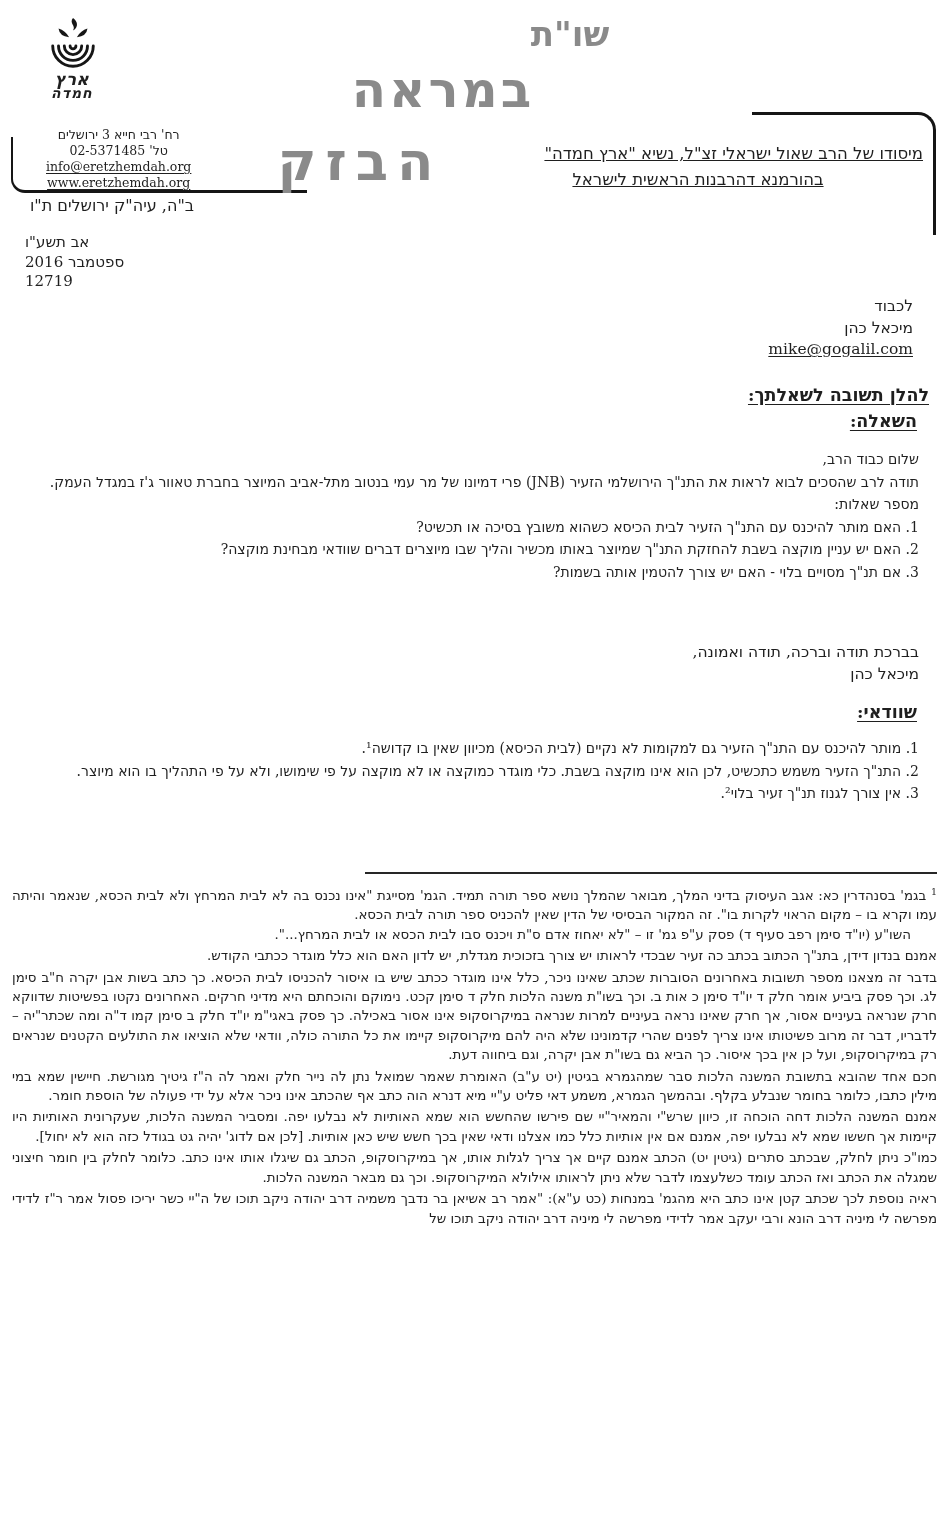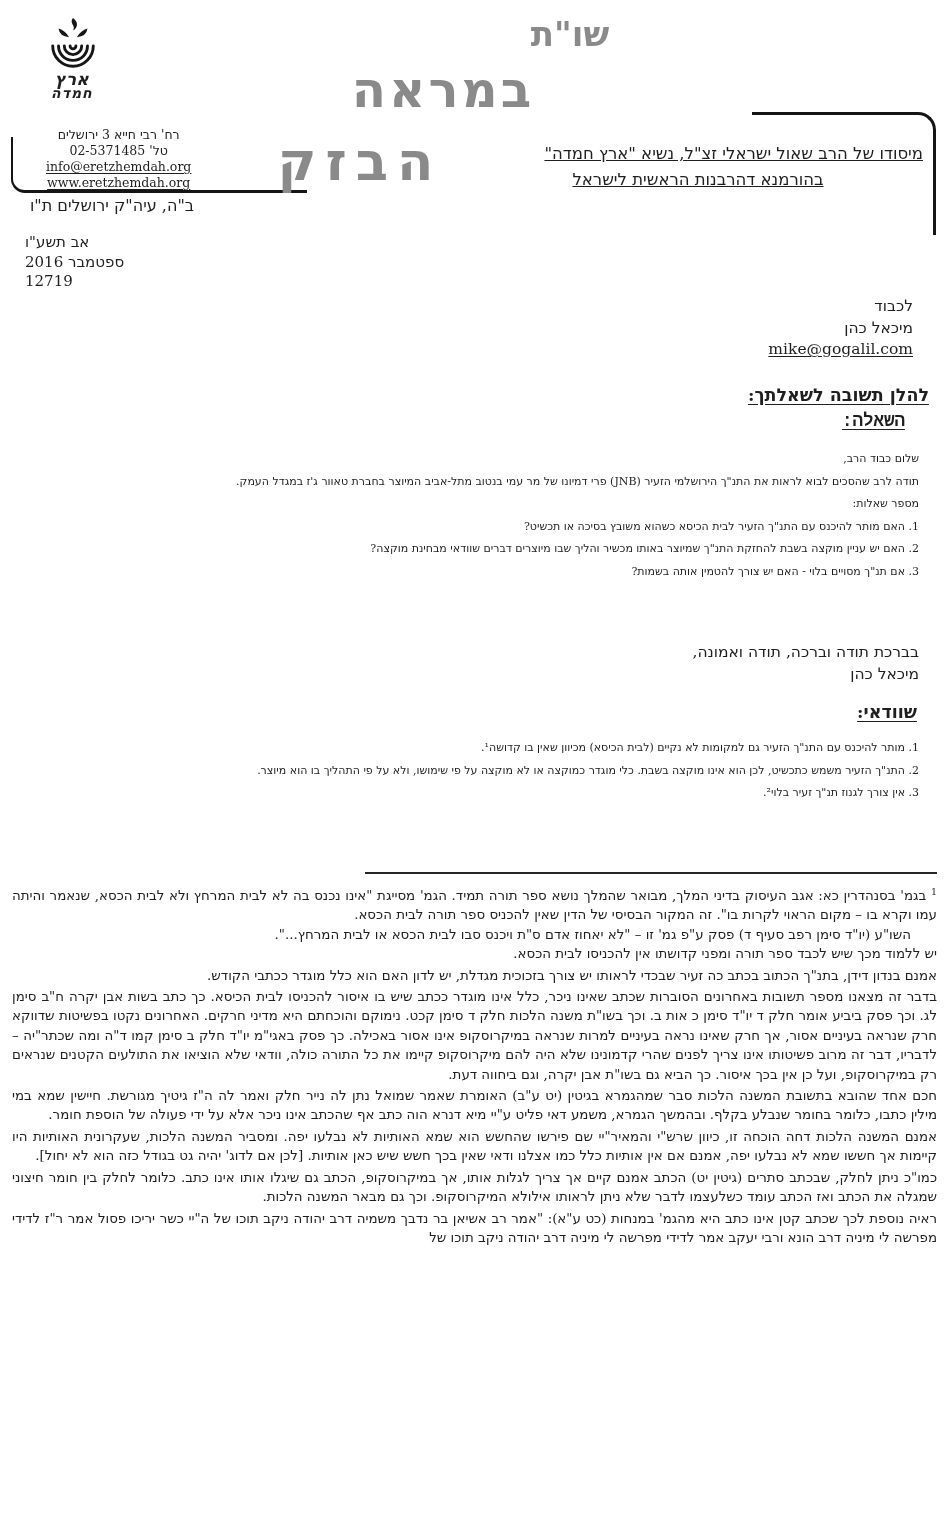--- a/index.html
+++ b/index.html
@@ -41,25 +41,25 @@
   }
   .founders { right:24px; top:142px; width:450px; direction:rtl; text-align:right; font-size:16.5px; line-height:24px;text-decoration:underline; }
   .founders .l2 { text-align:center; margin-top:2px; }
 
   
   .recipient { right:34px; top:296px; direction:rtl; text-align:right; font-size:15.5px; line-height:21.5px; }
 
   
   .hd { font-weight:bold; text-decoration:underline; text-underline-offset:3px; direction:rtl; font-size:17.5px; }
   .intro-h { right:18px; top:385px; }
-  .q-h { right:42px; top:411px;font-family:Liberation Mono, monospace; }
+  .q-h { right:30px; top:411px; }
   .a-h { right:30px; top:702px; }
 
   
-  .body-txt { direction:rtl; text-align:justify; font-size:11px; line-height:22.5px; }
+  .body-txt { direction:rtl; text-align:justify; font-size:14px; line-height:22.5px; }
   .q-body { right:28px; left:30px; top:448px; }
   .closing { right:28px; top:642px; direction:rtl; text-align:right; font-size:15.5px; line-height:21.5px; }
   .a-body { right:28px; left:30px; top:737px; }
 
   
   .fn-sep { left:365px; right:10px; top:872px; border-top:2.5px solid #262626; }
   .footnotes { left:12px; right:10px; top:886px; direction:rtl; text-align:justify; font-size:13.4px; line-height:19.4px; }
   .fnp { margin:0; }
   .fnp.indent { text-indent:26px; }
   .fnp sup { font-size:9.5px; line-height:0; }
@@ -147,21 +147,20 @@
   <div class="abs body-txt a-body">
     <div>1.  מותר להיכנס עם התנ"ך הזעיר גם למקומות לא נקיים (לבית הכיסא) מכיוון שאין בו קדושה¹.</div>
     <div>2. התנ"ך הזעיר משמש כתכשיט, לכן הוא אינו מוקצה בשבת. כלי מוגדר כמוקצה או לא מוקצה על פי שימושו, ולא על פי התהליך בו הוא מיוצר.</div>
     <div>3. אין צורך לגנוז תנ"ך זעיר בלוי².</div>
   </div>
 
   <div class="abs fn-sep"></div>
   <div class="abs footnotes">
     <div class="fnp"><sup>1</sup> <span>בגמ' בסנהדרין כא: אגב העיסוק בדיני המלך, מבואר שהמלך נושא ספר תורה תמיד. הגמ' מסייגת "אינו נכנס בה לא לבית המרחץ ולא לבית הכסא, שנאמר והיתה עמו וקרא בו – מקום הראוי לקרות בו". זה המקור הבסיסי של הדין שאין להכניס ספר תורה לבית הכסא.</span></div>
     <div class="fnp indent">השו"ע (יו"ד סימן רפב סעיף ד) פסק ע"פ גמ' זו – "לא יאחוז אדם ס"ת ויכנס סבו לבית הכסא או לבית המרחץ...".</div>
-    <div class="fnp">יש ללמוד מכך שיש לכבד ספר תורה ומפני קדושתו אין להכניסו לבית הכסא.</div>
     <div class="fnp gap-s">אמנם בנדון דידן, בתנ"ך הכתוב בכתב כה זעיר שבכדי לראותו יש צורך בזכוכית מגדלת, יש לדון האם הוא כלל מוגדר ככתבי הקודש.</div>
     <div class="fnp gap-s">בדבר זה מצאנו מספר תשובות באחרונים הסוברות שכתב שאינו ניכר, כלל אינו מוגדר ככתב שיש בו איסור להכניסו לבית הכיסא. כך כתב בשות אבן יקרה ח"ב סימן לג. וכך פסק ביביע אומר חלק ד יו"ד סימן כ אות ב. וכך בשו"ת משנה הלכות חלק ד סימן קכט. נימוקם והוכחתם היא מדיני חרקים. האחרונים נקטו בפשיטות שדווקא חרק שנראה בעיניים אסור, אך חרק שאינו נראה בעיניים למרות שנראה במיקרוסקופ אינו אסור באכילה. כך פסק באגי"מ יו"ד חלק ב סימן קמו ד"ה ומה שכתר"יה – לדבריו, דבר זה מרוב פשיטותו אינו צריך לפנים שהרי קדמונינו שלא היה להם מיקרוסקופ קיימו את כל התורה כולה, וודאי שלא הוציאו את התולעים הקטנים שנראים רק במיקרוסקופ, ועל כן אין בכך איסור. כך הביא גם בשו"ת אבן יקרה, וגם ביחווה דעת.</div>
     <div class="fnp gap-s">חכם אחד שהובא בתשובת המשנה הלכות סבר שמהגמרא בגיטין (יט ע"ב) האומרת שאמר שמואל נתן לה נייר חלק ואמר לה ה"ז גיטיך מגורשת. חיישין שמא במי מילין כתבו, כלומר בחומר שנבלע בקלף. ובהמשך הגמרא, משמע דאי פליט ע"יי מיא דנרא הוה כתב אף שהכתב אינו ניכר אלא על ידי פעולה של הוספת חומר.</div>
     <div class="fnp gap-s">אמנם המשנה הלכות דחה הוכחה זו, כיוון שרש"י והמאיר"יי שם פירשו שהחשש הוא שמא האותיות לא נבלעו יפה. ומסביר המשנה הלכות, שעקרונית האותיות היו קיימות אך חששו שמא לא נבלעו יפה, אמנם אם אין אותיות כלל כמו אצלנו ודאי שאין בכך חשש שיש כאן אותיות. [לכן אם לדוג' יהיה גט בגודל כזה הוא לא יחול].</div>
     <div class="fnp gap-s">כמו"כ ניתן לחלק, שבכתב סתרים (גיטין יט) הכתב אמנם קיים אך צריך לגלות אותו, אך במיקרוסקופ, הכתב גם שיגלו אותו אינו כתב. כלומר לחלק בין חומר חיצוני שמגלה את הכתב ואז הכתב עומד כשלעצמו לדבר שלא ניתן לראותו אילולא המיקרוסקופ. וכך גם מבאר המשנה הלכות.</div>
     <div class="fnp gap-s">ראיה נוספת לכך שכתב קטן אינו כתב היא מהגמ' במנחות (כט ע"א): "אמר רב אשיאן בר נדבך משמיה דרב יהודה ניקב תוכו של ה"יי כשר יריכו פסול אמר ר"ז לדידי מפרשה לי מיניה דרב הונא ורבי יעקב אמר לדידי מפרשה לי מיניה דרב יהודה ניקב תוכו של</div>
   </div>
 
 </div>
 

